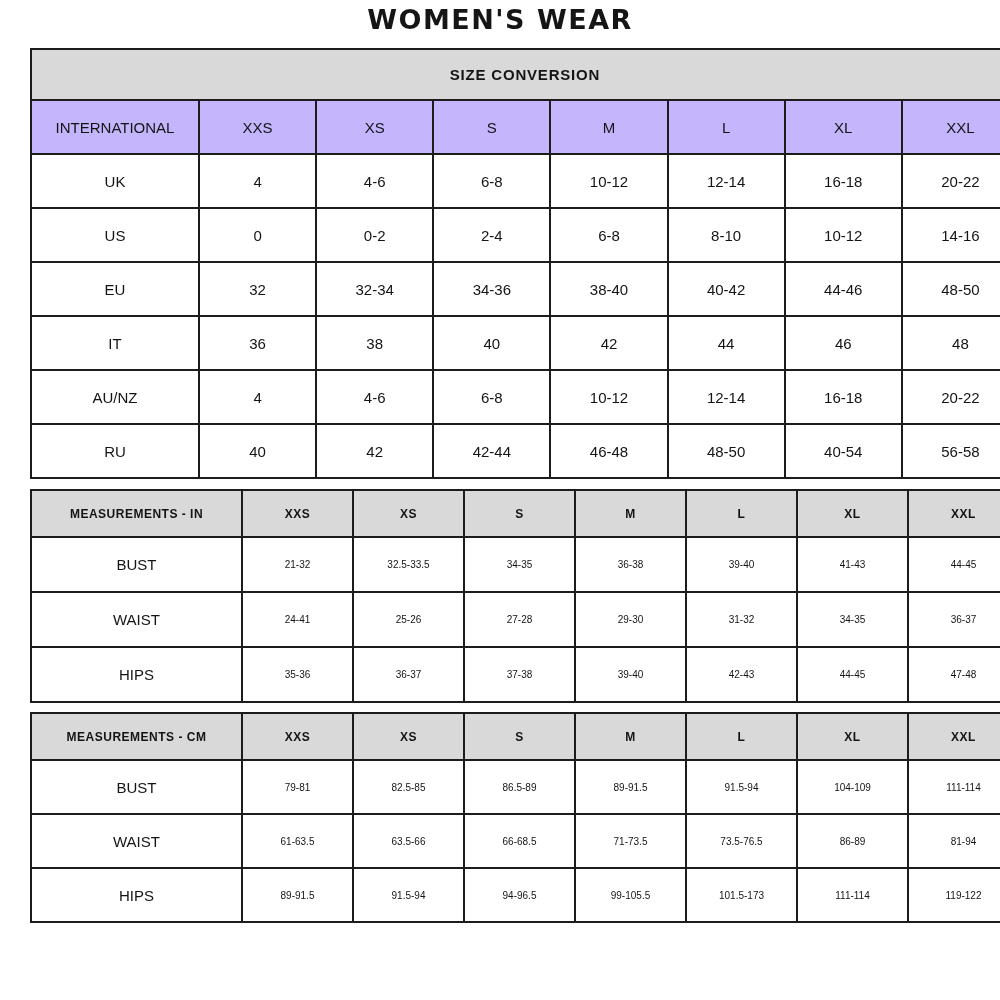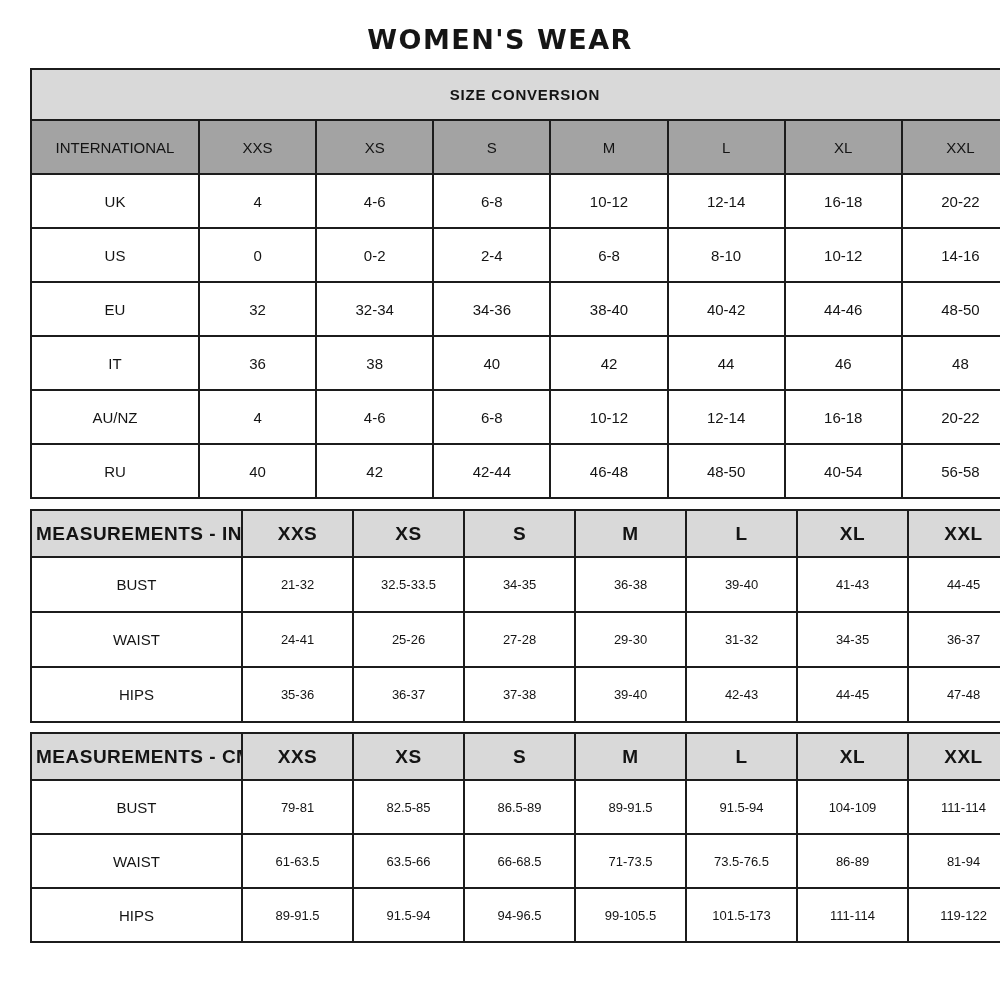--- a/index.html
+++ b/index.html
@@ -2,49 +2,49 @@
 <html><head>
 <meta charset="utf-8">
 <style>
   html,body{margin:0;padding:0;}
   body{
     width:1000px;height:1000px;background:#ffffff;color:#141414;
     font-family:"Liberation Sans", sans-serif;
   }
   .sheet{padding:0 30px;box-sizing:border-box;width:1000px;}
   .page-title{
-    margin:0;padding:24px 0 13px;text-align:center;
+    margin:0;padding:4px 0 13px;text-align:center;
     font-size:27px;font-weight:700;letter-spacing:1.5px;color:#151515;
     font-family:"DejaVu Sans", sans-serif;
   }
   table{width:990px;border-collapse:collapse;table-layout:fixed;}
   th,td{
     border:2px solid #1c1c1c;text-align:center;vertical-align:middle;
     padding:0 4px;font-weight:400;font-size:15px;box-sizing:border-box;
     overflow:hidden;white-space:nowrap;
   }
   
   .t1{margin-bottom:10px;}
   .t1 col.first{width:168px;}
   .t1 .banner{
     height:51px;background:#d9d9d9;font-weight:700;font-size:15px;
     letter-spacing:0.8px;
   }
-  .t1 thead th.head{height:54px;background:#a3a3a3;font-weight:400;}
+  .t1 thead th.head{height:54px;background:#c4b5fd;font-weight:400;}
   .t1 tbody td{height:54px;}
   
   .t23 col.first{width:211px;}
   .t23 thead th{
-    height:47px;background:#d9d9d9;font-weight:700;font-size:19px;
+    height:47px;background:#d9d9d9;font-weight:700;font-size:12px;
     letter-spacing:0.5px;
   }
   .t2{margin-bottom:9px;}
   .t2 tbody td{height:55px;}
   .t3 tbody td{height:54px;}
-  .t23 tbody td{font-size:13px;}
+  .t23 tbody td{font-size:10px;}
   .t23 tbody td.label-col{font-size:15px;}
 </style>
 </head>
 <body>
 
 <div class="sheet">
 
   <h1 class="page-title">WOMEN'S WEAR</h1>
 
   <table class="t1">

